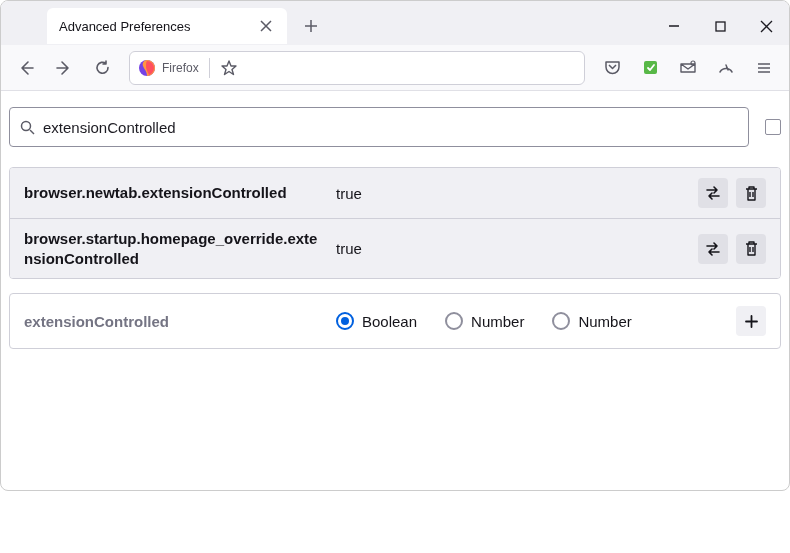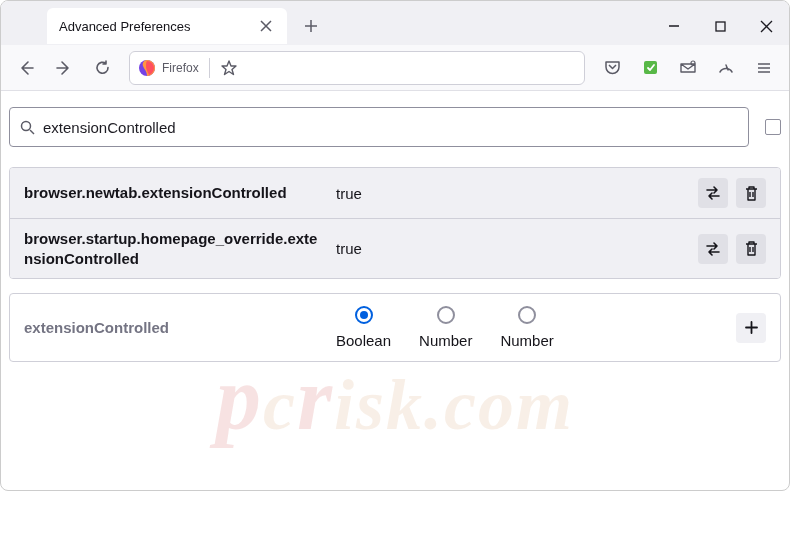--- a/index.html
+++ b/index.html
@@ -195,21 +195,20 @@
       display: flex;
       gap: 28px;
       flex: 1;
     }
     .radio-opt {
       display: flex;
       align-items: center;
       gap: 8px;
       font-size: 15px;
       color: #15141a;
-      flex-direction: column;
     }
     .radio {
       width: 18px; height: 18px;
       border: 2px solid #8f8f9d;
       border-radius: 50%;
       display: flex; align-items: center; justify-content: center;
     }
     .radio.selected { border-color: #0060df; }
     .radio.selected::after {
       content: "";
@@ -402,14 +401,13 @@
         </label>
       </div>
       <div class="icon-btn light">
         <svg width="15" height="15" viewBox="0 0 15 15">
             <path d="M7.5 2 V13 M2 7.5 H13" stroke="currentColor" stroke-width="1.8" stroke-linecap="round"></path>
           </svg>
       </div>
     </div>
   </div>
 
-  <div class="watermark"><span class="r">p</span>c<span class="r">r</span>isk.com</div>
 </div>
 
 </body></html>

